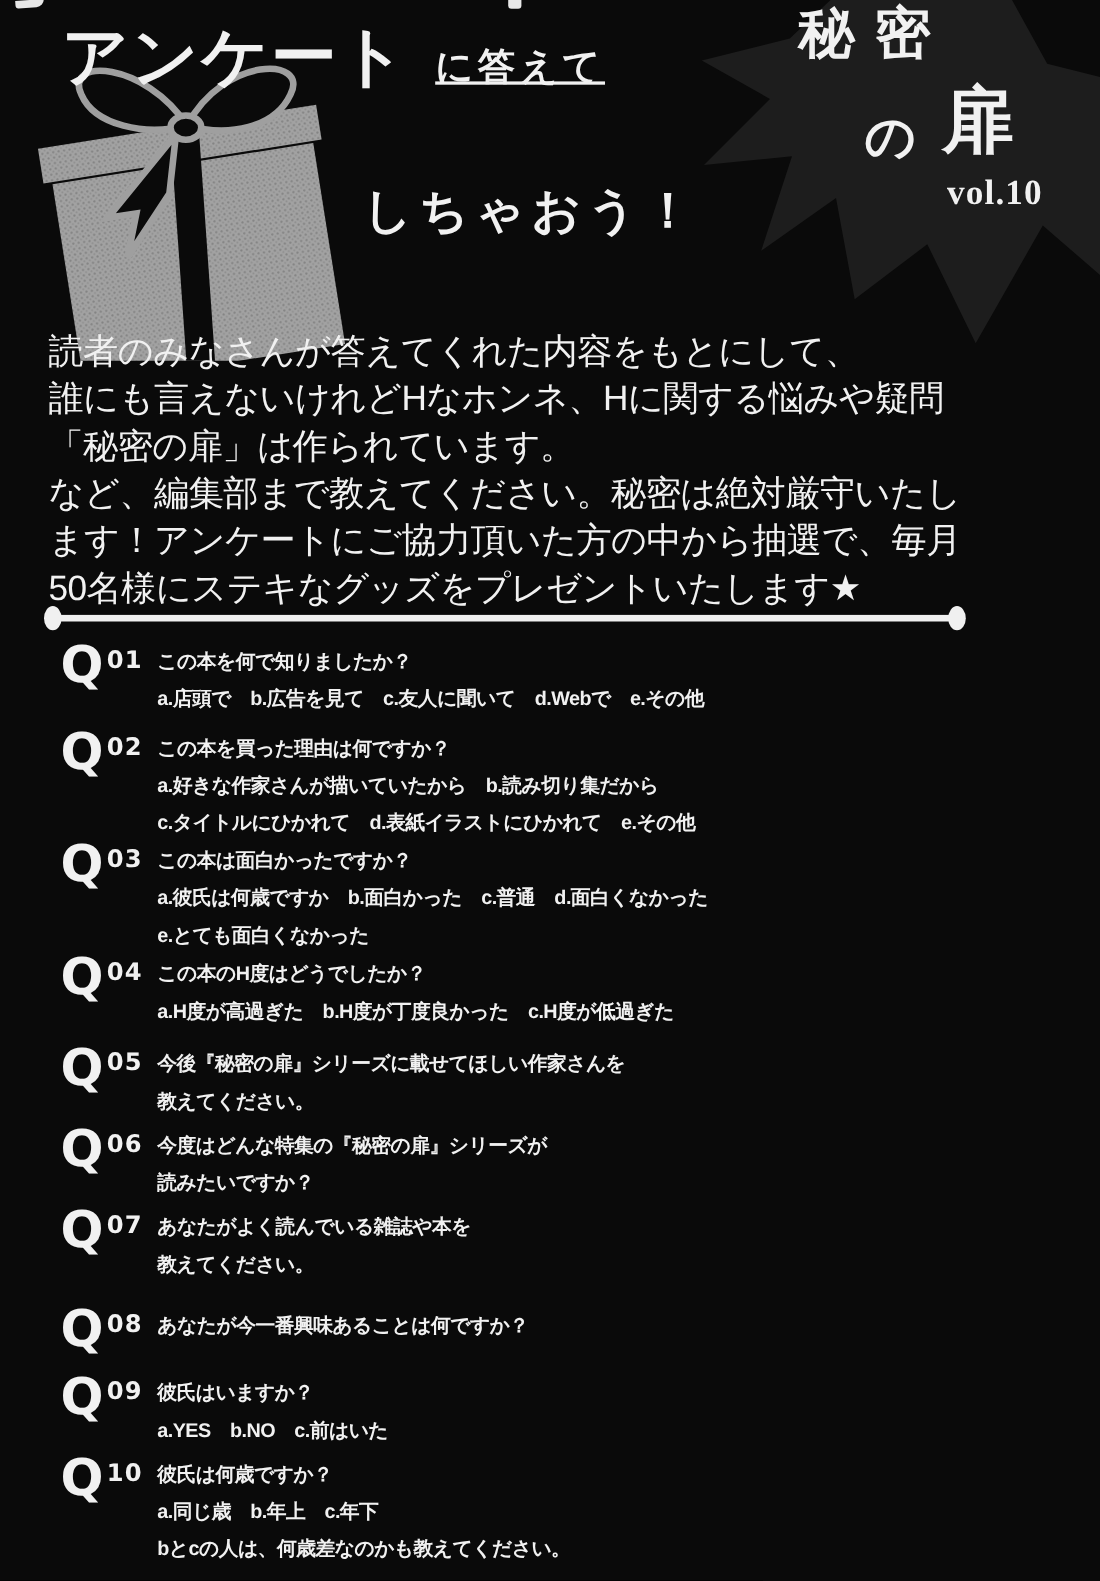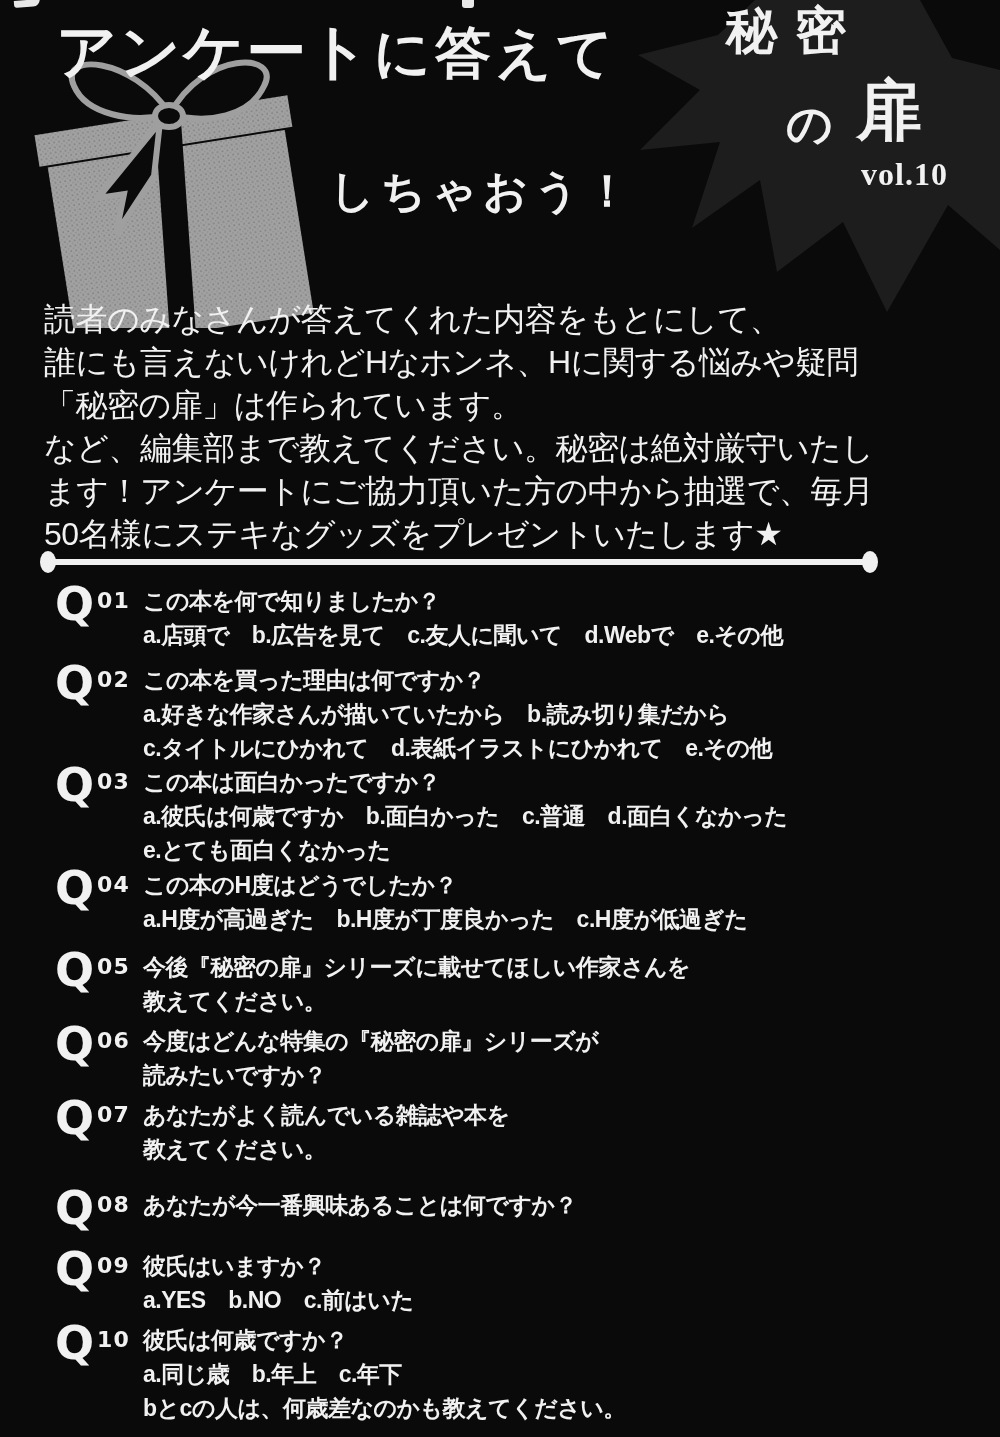--- a/index.html
+++ b/index.html
@@ -12,21 +12,21 @@
   .star-svg{position:absolute;top:0;right:0;width:400px;height:330px;z-index:1;}
   .gift-svg{position:absolute;top:28px;left:12px;width:330px;height:300px;z-index:1;}
   .scan-mark{position:absolute;background:#e8e8e8;z-index:3;}
   .scan-mark.m1{left:14px;top:0;width:26px;height:7px;border-radius:0 0 10px 4px;transform:rotate(-4deg);}
   .scan-mark.m2{left:462px;top:0;width:12px;height:8px;border-radius:0 0 3px 3px;}
   
   .hl{position:absolute;z-index:4;display:flex;align-items:baseline;white-space:nowrap;
       font-family:"Liberation Serif","DejaVu Serif",serif;font-weight:bold;line-height:1;justify-content:space-between;}
   .hl1{top:22px;left:56px;}
   .hl1 .big{font-size:60px;letter-spacing:2px;}
-  .hl1 .small{font-size:56px;letter-spacing:4px;margin-left:2px;}
+  .hl1 .small{font-size:34px;letter-spacing:4px;margin-left:24px;text-decoration:underline;}
   .hl2{top:98px;left:26px;}
   .hl2 .big{font-size:62px;letter-spacing:1px;}
   .hl2 .tiny{font-size:40px;margin-left:10px;}
   .hl2 .get{font-size:94px;letter-spacing:2px;margin-left:4px;}
   .hl3{top:170px;left:330px;font-size:44px;letter-spacing:6px;}
   
   .series{position:absolute;z-index:4;font-family:"Liberation Serif","DejaVu Serif",serif;
           font-weight:bold;line-height:1;white-space:nowrap;}
   .s-himitsu{top:6px;left:726px;font-size:51px;letter-spacing:18px;}
   .s-no{top:102px;left:786px;font-size:46px;}
@@ -40,21 +40,21 @@
   .divider .dot{position:absolute;top:-8px;width:16px;height:22px;border-radius:50%;background:#f0f0f0;}
   .divider .dot.l{left:-2px;}
   .divider .dot.r{right:-2px;}
   
   .q-block{position:absolute;left:55px;width:900px;display:flex;z-index:4;}
   .q-marker{width:88px;flex:0 0 88px;display:flex;align-items:flex-start;}
   .q-letter{font-size:46px;font-weight:bold;line-height:1;letter-spacing:0;
             font-family:"DejaVu Sans","Liberation Sans",sans-serif;}
   .q-num{font-size:22px;font-weight:bold;margin-top:7px;margin-left:3px;letter-spacing:1px;
          font-family:"DejaVu Sans","Liberation Sans",sans-serif;}
-  .q-lines{font-size:23px;font-weight:bold;line-height:34px;letter-spacing:-0.5px;
+  .q-lines{font-size:18px;font-weight:bold;line-height:34px;letter-spacing:-0.5px;
            white-space:nowrap;padding-top:3px;}
 </style>
 </head>
 <body>
 
 <div class="page">
 
   <svg class="star-svg" viewBox="0 0 400 330" aria-hidden="true">
     <polygon points="155,0 118,35 38,55 100,90 40,150 120,142 92,228 160,180 177,272 243,222 287,312 348,205 400,250 400,70 352,58 320,0" fill="#1d1d1d"></polygon>
   </svg>

